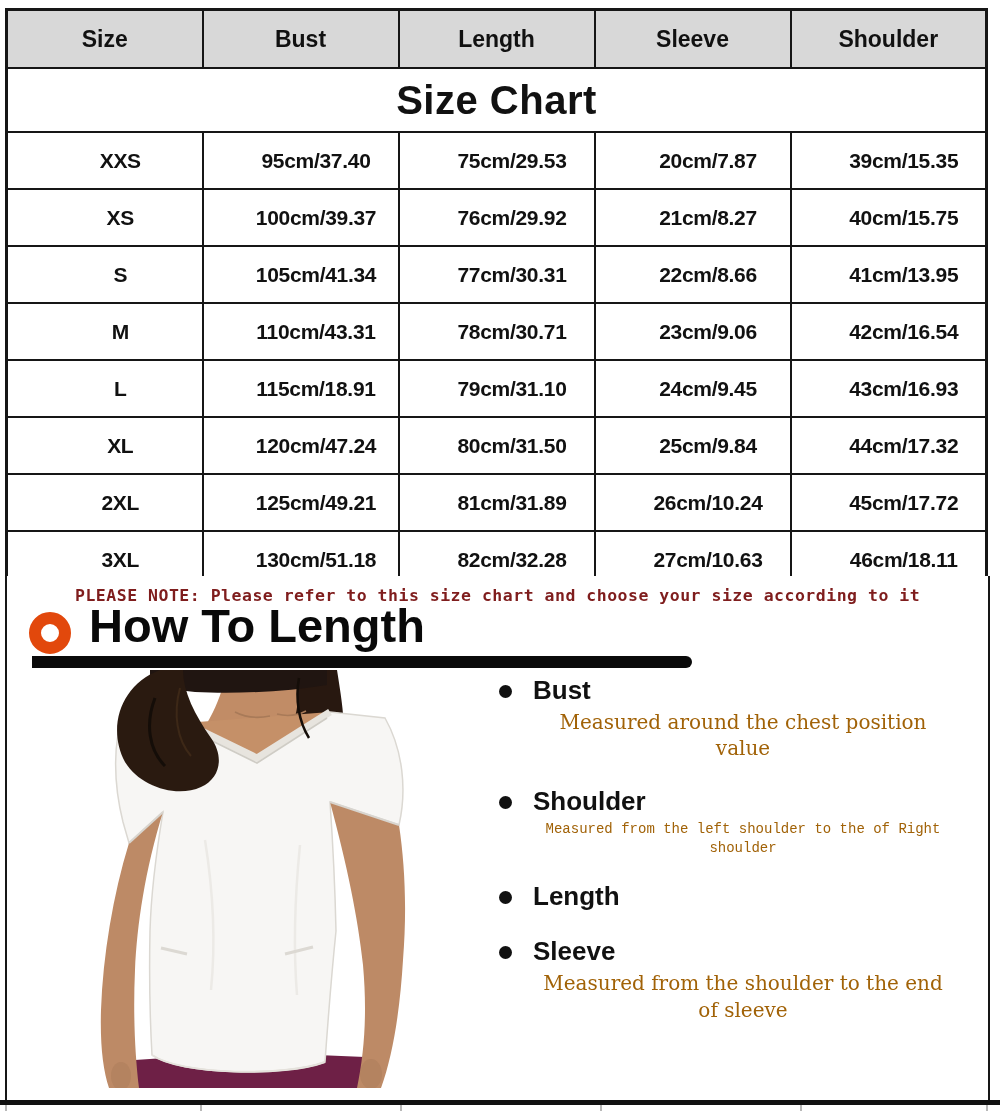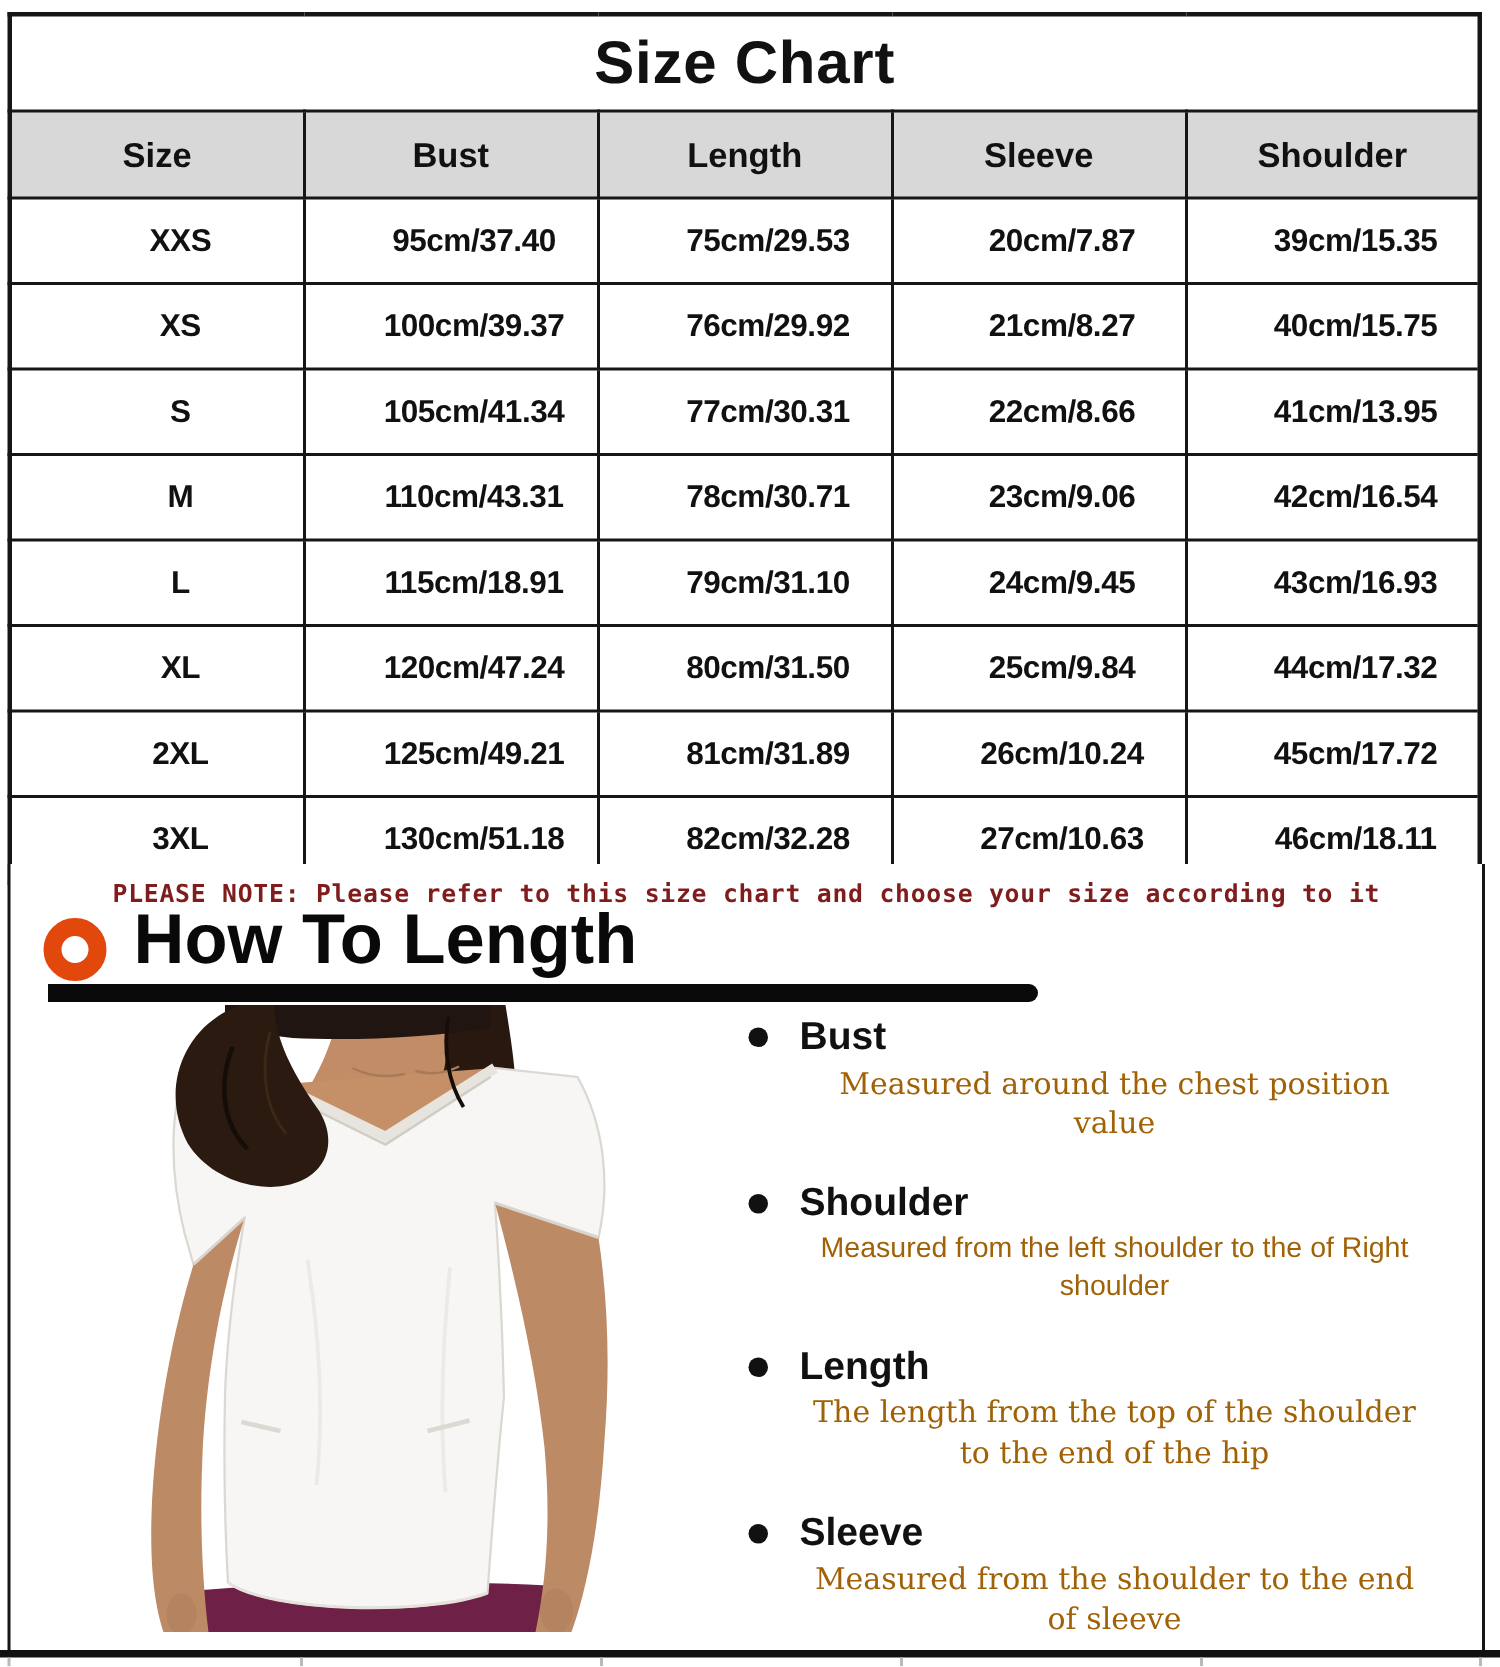--- a/index.html
+++ b/index.html
@@ -23,42 +23,42 @@
   .ring{position:absolute;left:22px;top:36px;width:18px;height:18px;border:12px solid #e2480c;border-radius:50%;background:#fff;}
   .howto{position:absolute;left:82px;top:24px;font-size:47px;font-weight:700;letter-spacing:0;line-height:1.1;color:#090909;}
   .underbar{position:absolute;left:25px;top:80px;width:660px;height:12px;background:#0a0a0a;border-radius:0 7px 7px 0;}
   .photo{position:absolute;left:78px;top:94px;width:398px;height:418px;}
   
   .bullets{position:absolute;left:492px;top:100px;width:482px;}
   .m-item{display:grid;grid-template-columns:34px 1fr;margin-bottom:25px;}
   .dot{width:13px;height:13px;border-radius:50%;background:#111;margin-top:9px;}
   .m-title{font-size:26px;font-weight:700;line-height:1.15;color:#111;}
   .m-desc{font-family:"DejaVu Serif",serif;font-size:20px;line-height:1.33;margin-top:3px;color:#a16207;max-width:420px;text-align:center;}
-  .m-item.mono-desc .m-desc{font-family:Liberation Sans, sans-serif;font-size:19px;}
+  .m-item.mono-desc .m-desc{font-family:Liberation Mono, monospace;font-size:14px;}
   
   .bottom-bar{position:absolute;left:0;top:1100px;width:1000px;height:5px;background:#111;}
   .stub{position:absolute;top:1105px;width:2px;height:6px;background:#b9b9b9;}
 </style>
 </head>
 <body>
 
 <div class="sheet">
 
   <div class="table-wrap">
     <table class="size-table">
       <tbody>
           <tr>
-        <td class="title-cell" colspan="5">Size Chart</td>
-      </tr>
-      <tr>
         <th class="col-h">Size</th>
         <th class="col-h">Bust</th>
         <th class="col-h">Length</th>
         <th class="col-h">Sleeve</th>
         <th class="col-h">Shoulder</th>
+      </tr>
+      <tr>
+        <td class="title-cell" colspan="5">Size Chart</td>
       </tr>
       <tr>
         <td class="cell">XXS</td>
         <td class="cell">95cm/37.40</td>
         <td class="cell">75cm/29.53</td>
         <td class="cell">20cm/7.87</td>
         <td class="cell">39cm/15.35</td>
       </tr>
       <tr>
         <td class="cell">XS</td>
@@ -174,21 +174,20 @@
         <div class="dot"></div>
         <div>
           <div class="m-title">Shoulder</div>
           <div class="m-desc">Measured from the left shoulder to the of Right shoulder</div>
         </div>
       </div>
       <div class="m-item">
         <div class="dot"></div>
         <div>
           <div class="m-title">Length</div>
-          <div class="m-desc">The length from the top of the shoulder to the end of the hip</div>
         </div>
       </div>
       <div class="m-item">
         <div class="dot"></div>
         <div>
           <div class="m-title">Sleeve</div>
           <div class="m-desc">Measured from the shoulder to the end of sleeve</div>
         </div>
       </div>
     </div>

